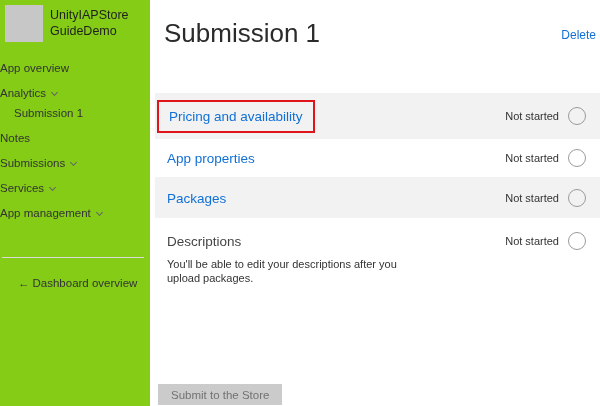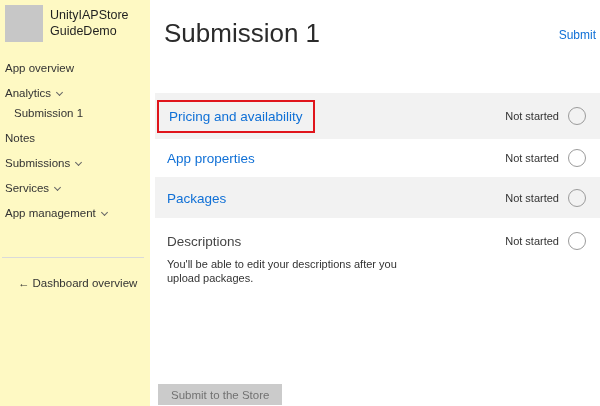--- a/index.html
+++ b/index.html
@@ -10,26 +10,26 @@
   *{box-sizing:border-box;}
   html,body{margin:0;padding:0;background:#fff;}
   body{
     position:relative;
     width:600px;height:406px;
     overflow:hidden;
     font-family:"Liberation Sans", sans-serif;
     color:#333;
   }
   
-  .sidebar{position:absolute;left:0;top:0;width:150px;height:406px;background:#fef9c3;}
+  .sidebar{position:absolute;left:0;top:0;width:150px;height:406px;background:#84cc16;}
   .app-header{display:flex;padding:5px 0 0 5px;}
   .app-icon{width:38px;height:37px;background:#c7c7c7;flex:none;}
   .app-title{margin-left:7px;padding-top:2px;width:92px;font-size:12.5px;line-height:16px;color:#1f1f1f;}
   .nav{margin-top:20px;}
-  .nav-item{display:block;height:14px;margin-bottom:11px;padding-left:5px;font-size:11.5px;color:#333;cursor:pointer;white-space:nowrap;}
+  .nav-item{display:block;height:14px;margin-bottom:11px;font-size:11.5px;color:#333;cursor:pointer;white-space:nowrap;}
   .nav-item.indent{padding-left:14px;margin-top:-5px;}
   .chev{display:inline-block;width:5px;height:5px;border-right:1px solid #666;border-bottom:1px solid #666;transform:rotate(45deg);margin-left:6px;vertical-align:2px;}
   .divider{position:absolute;top:257px;left:2px;width:142px;border-top:1px solid #dadada;}
   .dashboard{position:absolute;top:277px;left:18px;font-size:11.5px;color:#333;cursor:pointer;}
   .dashboard .arrow{margin-right:3px;}
   
   .main-title{position:absolute;left:164px;top:18px;margin:0;font-size:26px;font-weight:300;color:#2b2b2b;}
   .delete-link{position:absolute;top:28px;right:4px;font-size:12px;color:var(--blue);text-decoration:none;cursor:pointer;}
   .rows{position:absolute;left:155px;top:93px;width:445px;}
   .row{display:flex;align-items:center;padding-left:12px;background:#fff;}
@@ -66,21 +66,21 @@
       <div class="nav-item"><span>Services</span><span class="chev"></span></div>
       <div class="nav-item"><span>App management</span><span class="chev"></span></div>
     </nav>
   <div class="divider"></div>
   <div class="dashboard">
     <span class="arrow">←</span><span>Dashboard overview</span>
   </div>
 </aside>
 
 <h1 class="main-title">Submission 1</h1>
-<a class="delete-link">Submit</a>
+<a class="delete-link">Delete</a>
 
 <div class="rows" id="rows">
     <div class="row gray">
       <div class="row-main"><span class="redbox"><span class="section-link">Pricing and availability</span></span></div>
       <div class="status">
         <span class="status-label">Not started</span>
         <span class="circle"></span>
       </div>
     </div>
     <div class="row">

